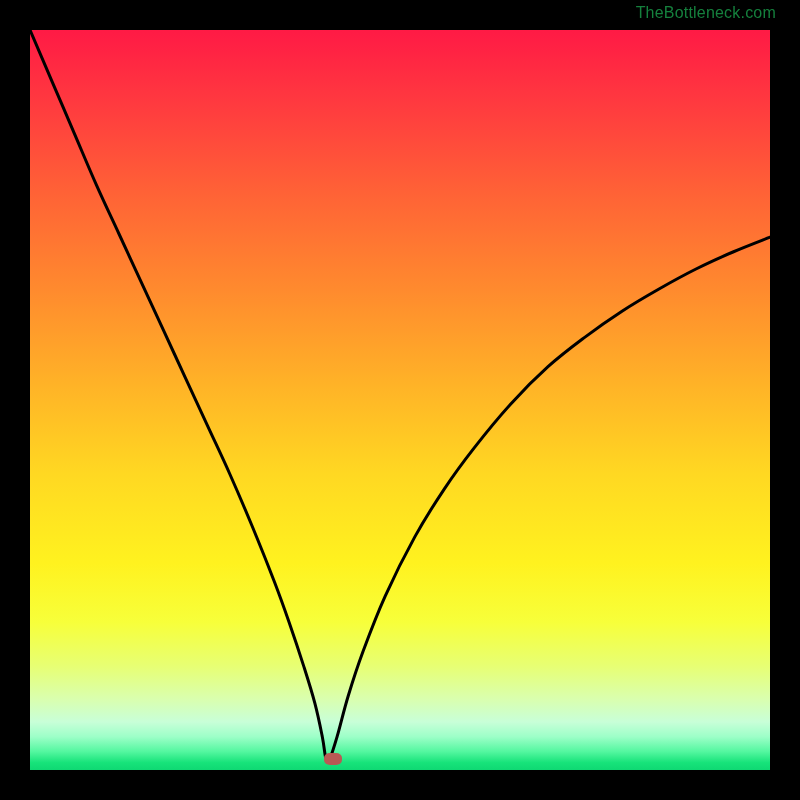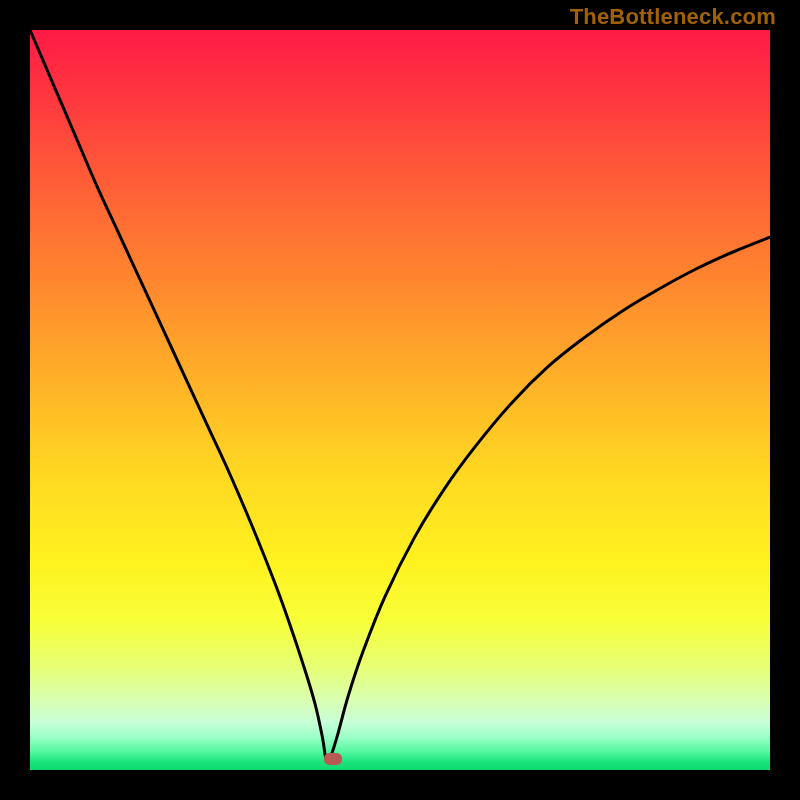--- a/index.html
+++ b/index.html
@@ -30,23 +30,23 @@
     inset: 0;
   }
   .curve-svg {
     position: absolute;
     inset: 0;
   }
   .watermark {
     position: absolute;
     top: 4px;
     right: 24px;
-    color: #a16207;
-    font-size: 22px;
-    font-weight: 700;
+    color: #15803d;
+    font-size: 16px;
+    font-weight: 400;
     letter-spacing: 0.2px;
     user-select: none;
   }
   .marker {
     position: absolute;
     width: 18px;
     height: 12px;
     border-radius: 6px / 5px;
     background: #b85a54;
     transform: translate(-50%, -50%);

